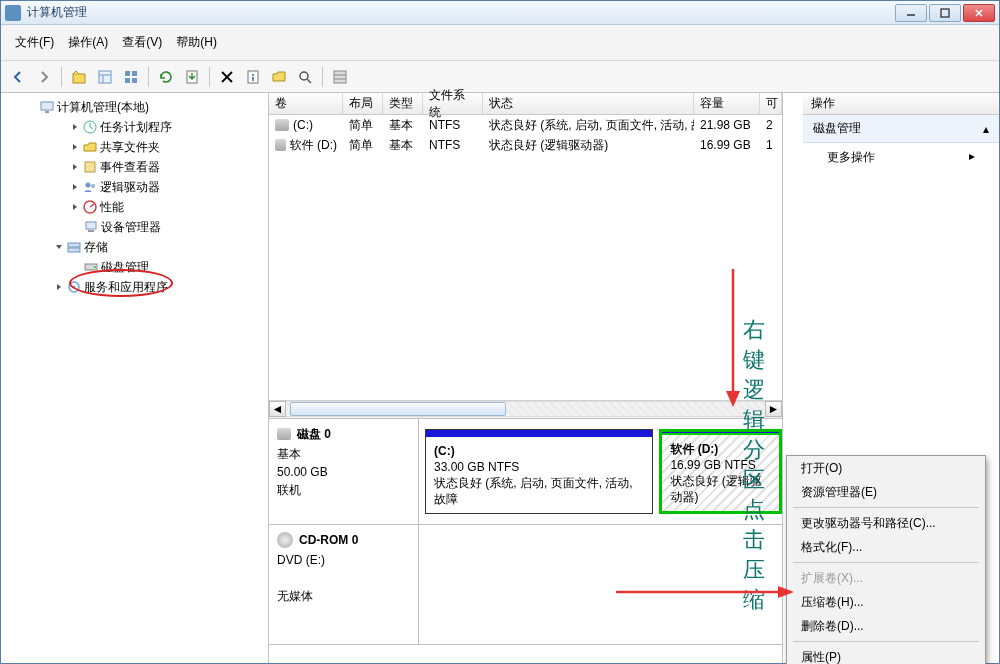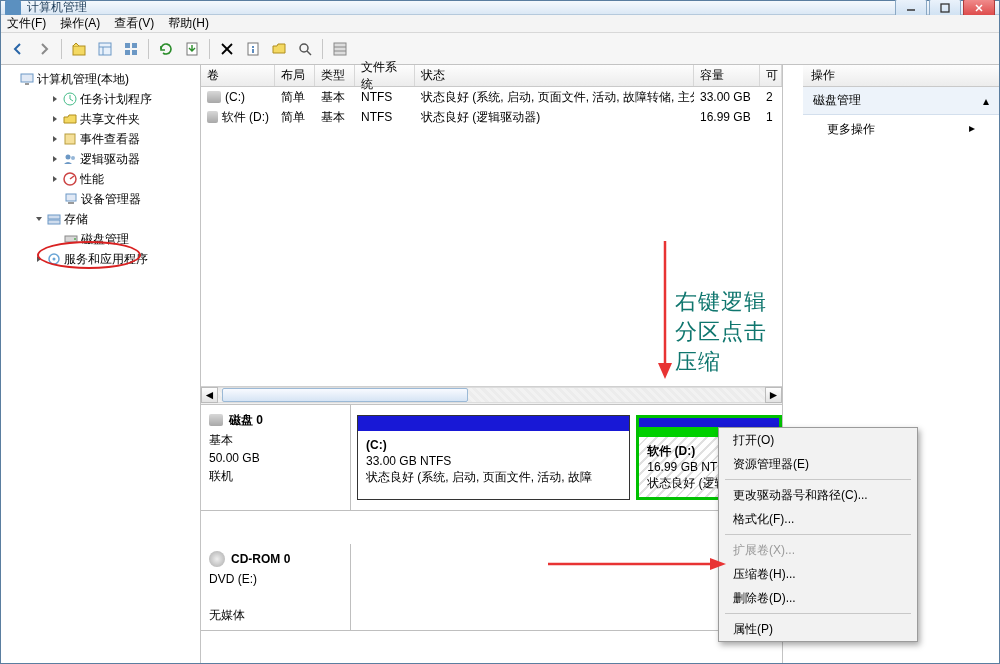--- a/index.html
+++ b/index.html
@@ -1,32 +1,32 @@
 <!DOCTYPE html>
 <html><head>
   <meta charset="utf-8">
   <style>
     * { margin: 0; padding: 0; box-sizing: border-box; font-family: "Microsoft YaHei", "SimSun", Arial, sans-serif; }
     body { background: #fff; font-size: 12px; overflow: hidden; }
     .window { width: 1000px; height: 664px; border: 1px solid #5a7ea0; display: flex; flex-direction: column; }
-    .titlebar { height: 14px; background: linear-gradient(#f5f9fd,#dbe8f5); display: flex; align-items: center; padding: 0 4px; border-bottom: 1px solid #b5c9dc; }
+    .titlebar { height: 24px; background: linear-gradient(#f5f9fd,#dbe8f5); display: flex; align-items: center; padding: 0 4px; border-bottom: 1px solid #b5c9dc; }
     .titlebar .ticon { width: 16px; height: 16px; background: #5b90c0; margin-right: 6px; border-radius: 2px; }
     .titlebar .ttext { flex: 1; color: #1b3a57; }
     .winbtns { display: flex; gap: 2px; }
     .winbtn { width: 32px; height: 18px; border: 1px solid #8aa8c4; display: flex; align-items: center; justify-content: center; background: linear-gradient(#eaf2fb,#cfe1f2); border-radius: 2px; cursor: pointer; }
     .winbtn.close { background: linear-gradient(#f08b8b,#dc4848); border-color: #b23a3a; color: #fff; }
     .winbtn svg { width: 10px; height: 10px; }
-    .menubar { height: 18px; display: flex; align-items: center; padding: 0 6px; gap: 14px; border-bottom: 1px solid #d8d8d8; background: #f4f4f4; }
+    .menubar { height: 36px; display: flex; align-items: center; padding: 0 14px; gap: 14px; border-bottom: 1px solid #d8d8d8; background: #f4f4f4; }
     .menubar span { cursor: pointer; }
     .toolbar { height: 32px; display: flex; align-items: center; padding: 0 6px; gap: 4px; border-bottom: 1px solid #c3c3c3; background: #f6f6f6; }
     .tbtn { width: 22px; height: 22px; display: flex; align-items: center; justify-content: center; border: 1px solid transparent; border-radius: 2px; cursor: pointer; }
     .tbtn svg { width: 16px; height: 16px; }
     .tsep { width: 1px; height: 20px; background: #c7c7c7; margin: 0 2px; }
     .body { flex: 1; display: flex; min-height: 0; }
-    .tree { width: 200px; border-right: 1px solid #c3c3c3; padding: 4px 14px; overflow: hidden; position: relative; }
+    .tree { width: 236px; border-right: 1px solid #c3c3c3; padding: 4px 2px; overflow: hidden; position: relative; margin-left: 32px; }
     .tnode { display: flex; align-items: center; height: 20px; padding-left: 4px; gap: 2px; cursor: pointer; white-space: nowrap; }
     .tcaret { width: 11px; height: 11px; display: inline-flex; align-items: center; justify-content: center; }
     .tcaret::before { content: ""; width: 0; height: 0; border-left: 4px solid #555; border-top: 3px solid transparent; border-bottom: 3px solid transparent; transform: rotate(90deg); }
     .tcaret.collapsed::before { transform: none; }
     .ticon2 { width: 16px; height: 16px; display: inline-flex; align-items: center; justify-content: center; }
     .ticon2 svg { width: 16px; height: 16px; }
     .pad1 { padding-left: 18px; } .pad2 { padding-left: 34px; }
     .circle-anno { position: absolute; border: 2px solid #d92222; border-radius: 50%; pointer-events: none; }
     .main { flex: 1; display: flex; flex-direction: column; min-width: 0; position: relative; border-right: 1px solid #c3c3c3;}
     .gridhead { display: flex; background: linear-gradient(#fdfdfd,#ececec); border-bottom: 1px solid #c9c9c9; height: 22px; }
@@ -293,21 +293,21 @@
       <div class="gridbody">
         <div class="grow">
           <div class="gc" style="width:74px">
               <span class="diskicon"></span>
               <span>(C:)</span>
             </div>
           <div class="gc" style="width:40px">简单</div>
           <div class="gc" style="width:40px">基本</div>
           <div class="gc" style="width:60px">NTFS</div>
           <div class="gc" style="flex:1">状态良好 (系统, 启动, 页面文件, 活动, 故障转储, 主分区)</div>
-          <div class="gc" style="width:66px">33.00 GB</div>
+          <div class="gc" style="width:66px">21.98 GB</div>
           <div class="gc" style="width:22px">2</div>
         </div>
         <div class="grow">
           <div class="gc" style="width:74px">
               <span class="diskicon"></span>
               <span>软件 (D:)</span>
             </div>
           <div class="gc" style="width:40px">简单</div>
           <div class="gc" style="width:40px">基本</div>
           <div class="gc" style="width:60px">NTFS</div>
@@ -349,21 +349,21 @@
               <div class="partheader"></div>
               <div class="parthl"></div>
               <div class="partbody">
                 <b>软件   (D:)</b><br>
                 <span>16.99 GB NTFS</span><br>
                 <span>状态良好 (逻辑驱动器)</span>
               </div>
             </div>
           </div>
         </div>
-        <div class="diskrow" style="height:120px;align-items:flex-end;">
+        <div class="diskrow" style="height:120px;">
           <div class="dinfo">
             <div class="dicon">
                 <span style="width:16px;height:16px;border-radius:50%;background:radial-gradient(#eee,#aaa);display:inline-block;"></span>
                 <span>CD-ROM 0</span>
               </div>
             <div>DVD (E:)</div>
             <br>
             <div>无媒体</div>
           </div>
           <div class="dparts"></div>

